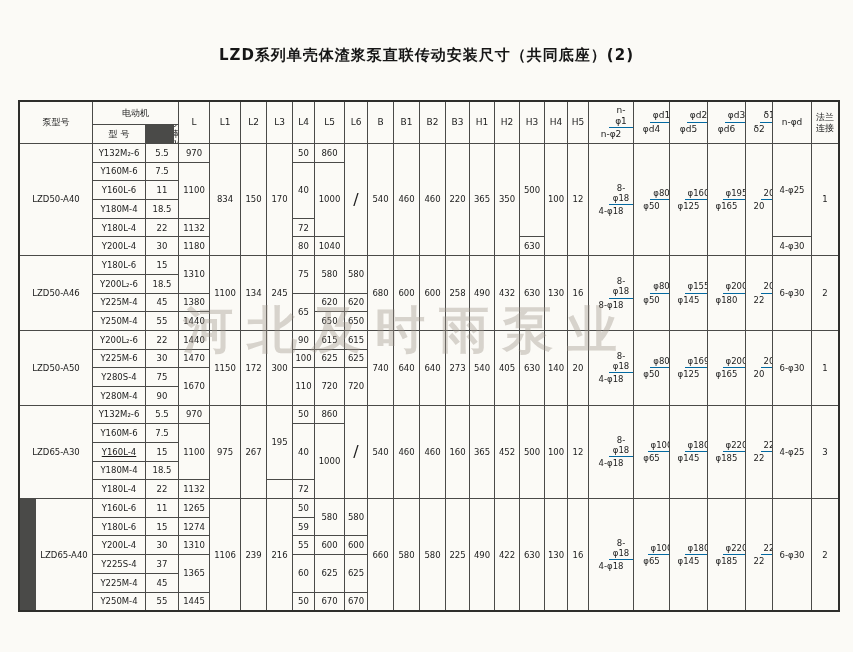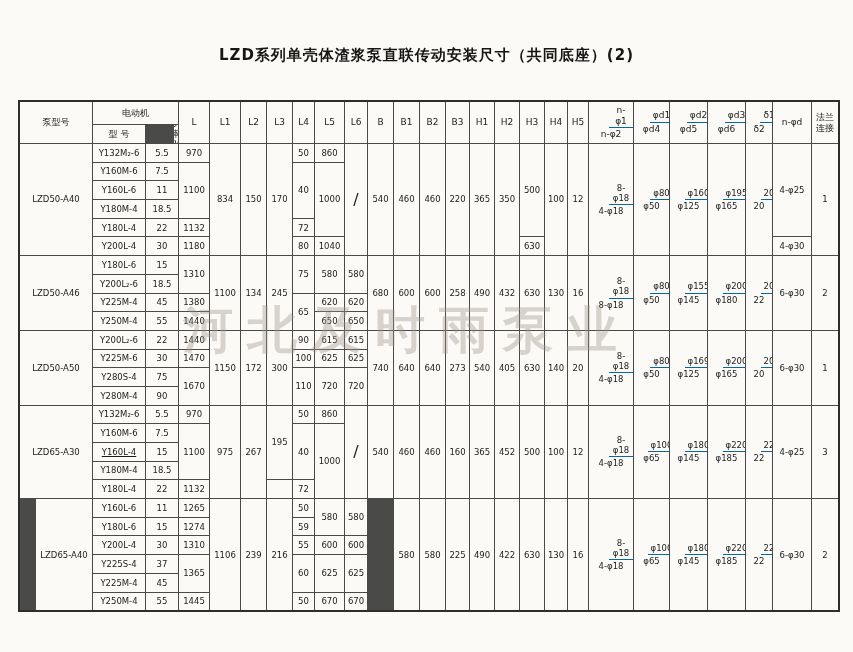--- a/index.html
+++ b/index.html
@@ -262,20 +262,21 @@
     <div class="cell" style="grid-area: 25 / 8 / span 2 / span 1;">60</div>
     <div class="cell" style="grid-area: 27 / 8 / span 1 / span 1;">50</div>
     <div class="cell" style="grid-area: 22 / 9 / span 2 / span 1;">580</div>
     <div class="cell" style="grid-area: 24 / 9 / span 1 / span 1;">600</div>
     <div class="cell" style="grid-area: 25 / 9 / span 2 / span 1;">625</div>
     <div class="cell" style="grid-area: 27 / 9 / span 1 / span 1;">670</div>
     <div class="cell" style="grid-area: 22 / 10 / span 2 / span 1;">580</div>
     <div class="cell" style="grid-area: 24 / 10 / span 1 / span 1;">600</div>
     <div class="cell" style="grid-area: 25 / 10 / span 2 / span 1;">625</div>
     <div class="cell" style="grid-area: 27 / 10 / span 1 / span 1;">670</div>
+    <div class="cell" style="grid-area: 22 / 11 / span 6 / span 1;">660</div>
     <div class="cell" style="grid-area: 22 / 12 / span 6 / span 1;">580</div>
     <div class="cell" style="grid-area: 22 / 13 / span 6 / span 1;">580</div>
     <div class="cell" style="grid-area: 22 / 14 / span 6 / span 1;">225</div>
     <div class="cell" style="grid-area: 22 / 15 / span 6 / span 1;">490</div>
     <div class="cell" style="grid-area: 22 / 16 / span 6 / span 1;">422</div>
     <div class="cell" style="grid-area: 22 / 17 / span 6 / span 1;">630</div>
     <div class="cell" style="grid-area: 22 / 18 / span 6 / span 1;">130</div>
     <div class="cell" style="grid-area: 22 / 19 / span 6 / span 1;">16</div>
     <div class="cell frac" style="grid-area: 22 / 20 / span 6 / span 1;"><span><span class="top">8-φ18</span><span class="bot">4-φ18</span></span></div>
     <div class="cell frac" style="grid-area: 22 / 21 / span 6 / span 1;"><span><span class="top">φ100</span><span class="bot">φ65</span></span></div>

